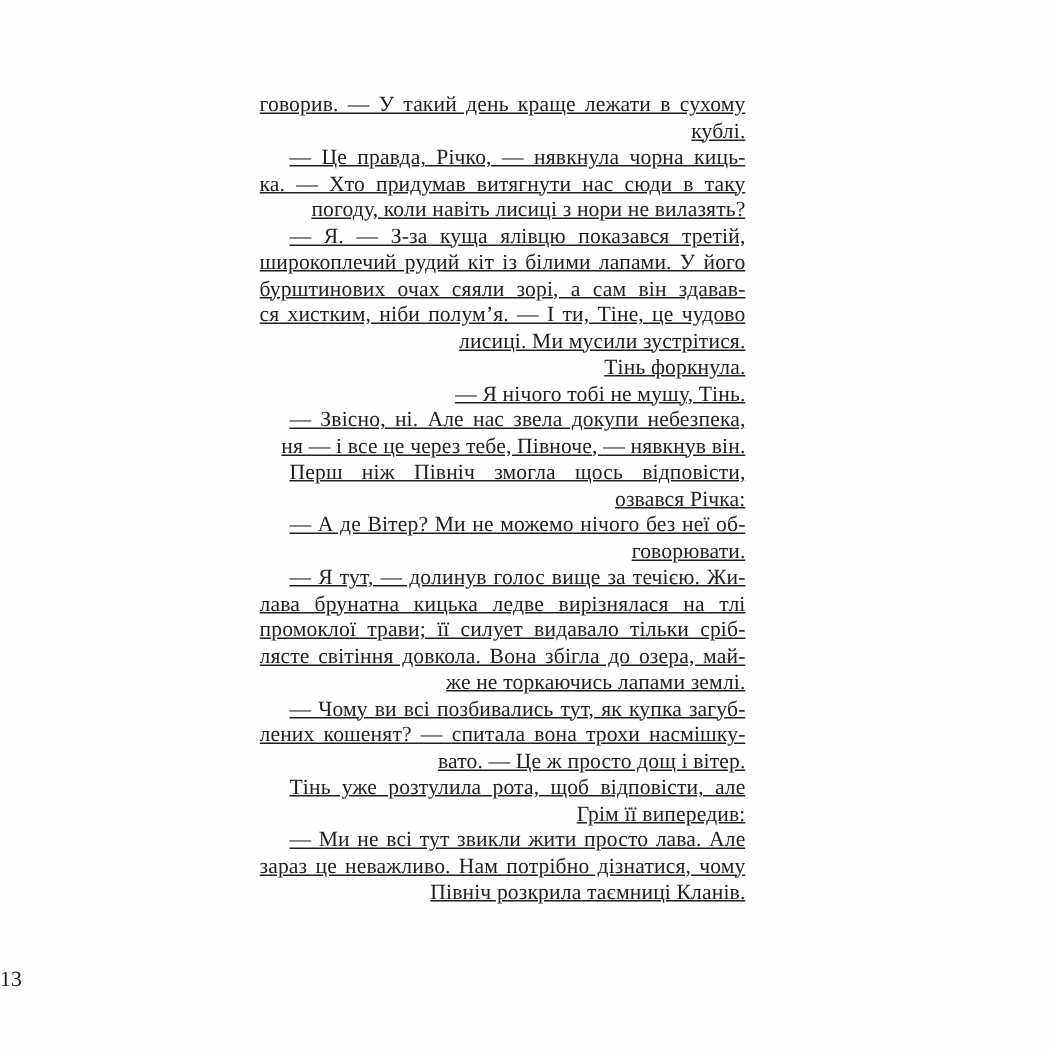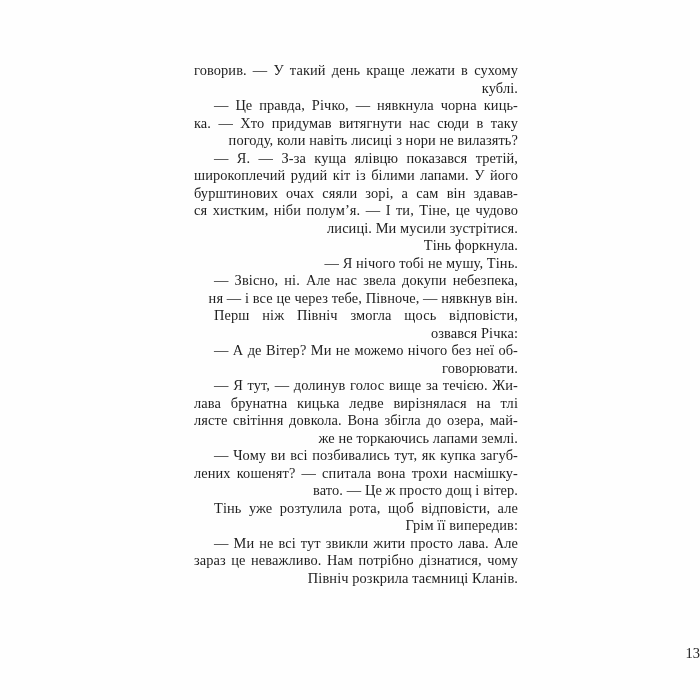--- a/index.html
+++ b/index.html
@@ -7,23 +7,24 @@
     position: relative;
     width: 700px;
     height: 700px;
     background: #fefefe;
     font-family: "Liberation Serif", "DejaVu Serif", serif;
     color: #1e1e1e;
     overflow: hidden;
   }
   .text-block {
     position: absolute;
-    left: 194px;
+    left: 173px;
     top: 62px;
     width: 324px;
+    text-decoration: underline;
   }
   .line {
     height: 17.5px;
     line-height: 17.5px;
     font-size: 14.4px;
     overflow: hidden;
     text-align: right;
     letter-spacing: 0.1px;
   }
   .line.just {
@@ -31,21 +32,21 @@
     text-align-last: justify;
   }
   .line.indent {
     padding-left: 20px;
   }
   .page-number {
     position: absolute;
     top: 645px;
     left: 0;
     width: 700px;
-    text-align: right;
+    text-align: left;
     font-size: 14.5px;
     line-height: 16px;
   }
 </style>
 </head>
 <body>
 
 <div class="page">
   <div class="text-block">
       <div class="line just">говорив. — У такий день краще лежати в сухому</div>
@@ -61,20 +62,21 @@
       <div class="line indent">Тінь форкнула.</div>
       <div class="line indent">— Я нічого тобі не мушу, Тінь.</div>
       <div class="line indent just">— Звісно, ні. Але нас звела докупи небезпека,</div>
       <div class="line">ня — і все це через тебе, Півноче, — нявкнув він.</div>
       <div class="line indent just">Перш ніж Північ змогла щось відповісти,</div>
       <div class="line">озвався Річка:</div>
       <div class="line indent just">— А де Вітер? Ми не можемо нічого без неї об-</div>
       <div class="line">говорювати.</div>
       <div class="line indent just">— Я тут, — долинув голос вище за течією. Жи-</div>
       <div class="line just">лава брунатна кицька ледве вирізнялася на тлі</div>
+      <div class="line just">промоклої трави; її силует видавало тільки сріб-</div>
       <div class="line just">лясте світіння довкола. Вона збігла до озера, май-</div>
       <div class="line">же не торкаючись лапами землі.</div>
       <div class="line indent just">— Чому ви всі позбивались тут, як купка загуб-</div>
       <div class="line just">лених кошенят? — спитала вона трохи насмішку-</div>
       <div class="line">вато. — Це ж просто дощ і вітер.</div>
       <div class="line indent just">Тінь уже розтулила рота, щоб відповісти, але</div>
       <div class="line">Грім її випередив:</div>
       <div class="line indent just">— Ми не всі тут звикли жити просто лава. Але</div>
       <div class="line just">зараз це неважливо. Нам потрібно дізнатися, чому</div>
       <div class="line">Північ розкрила таємниці Кланів.</div>

